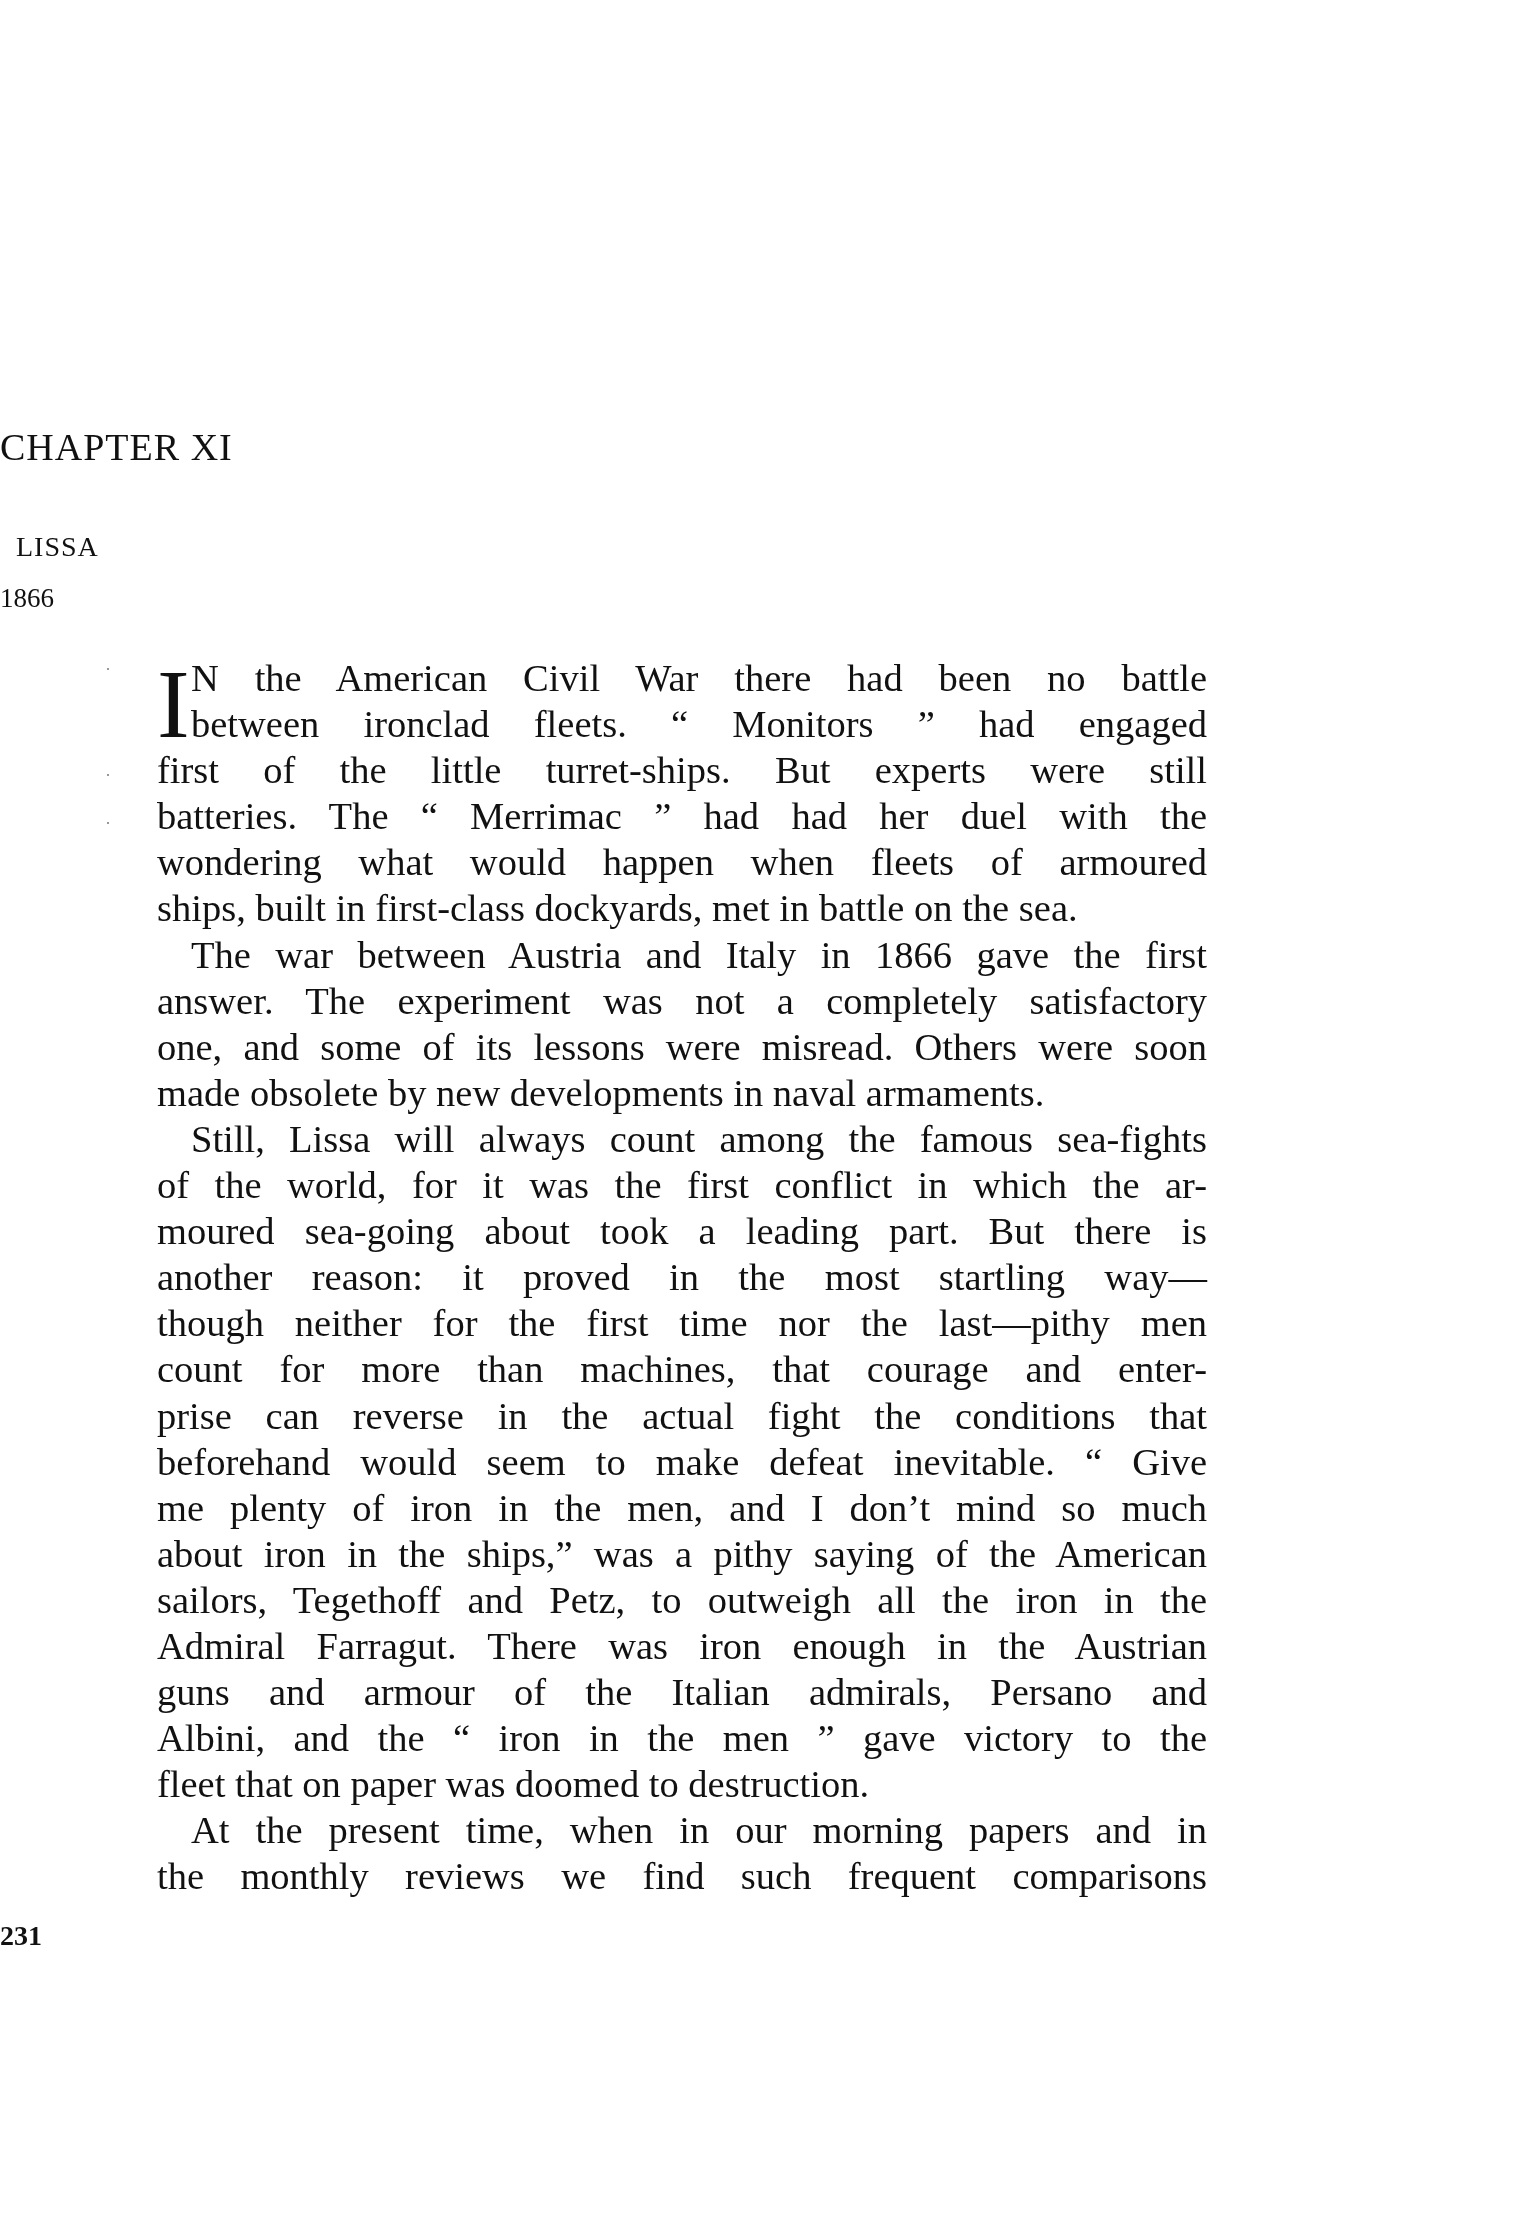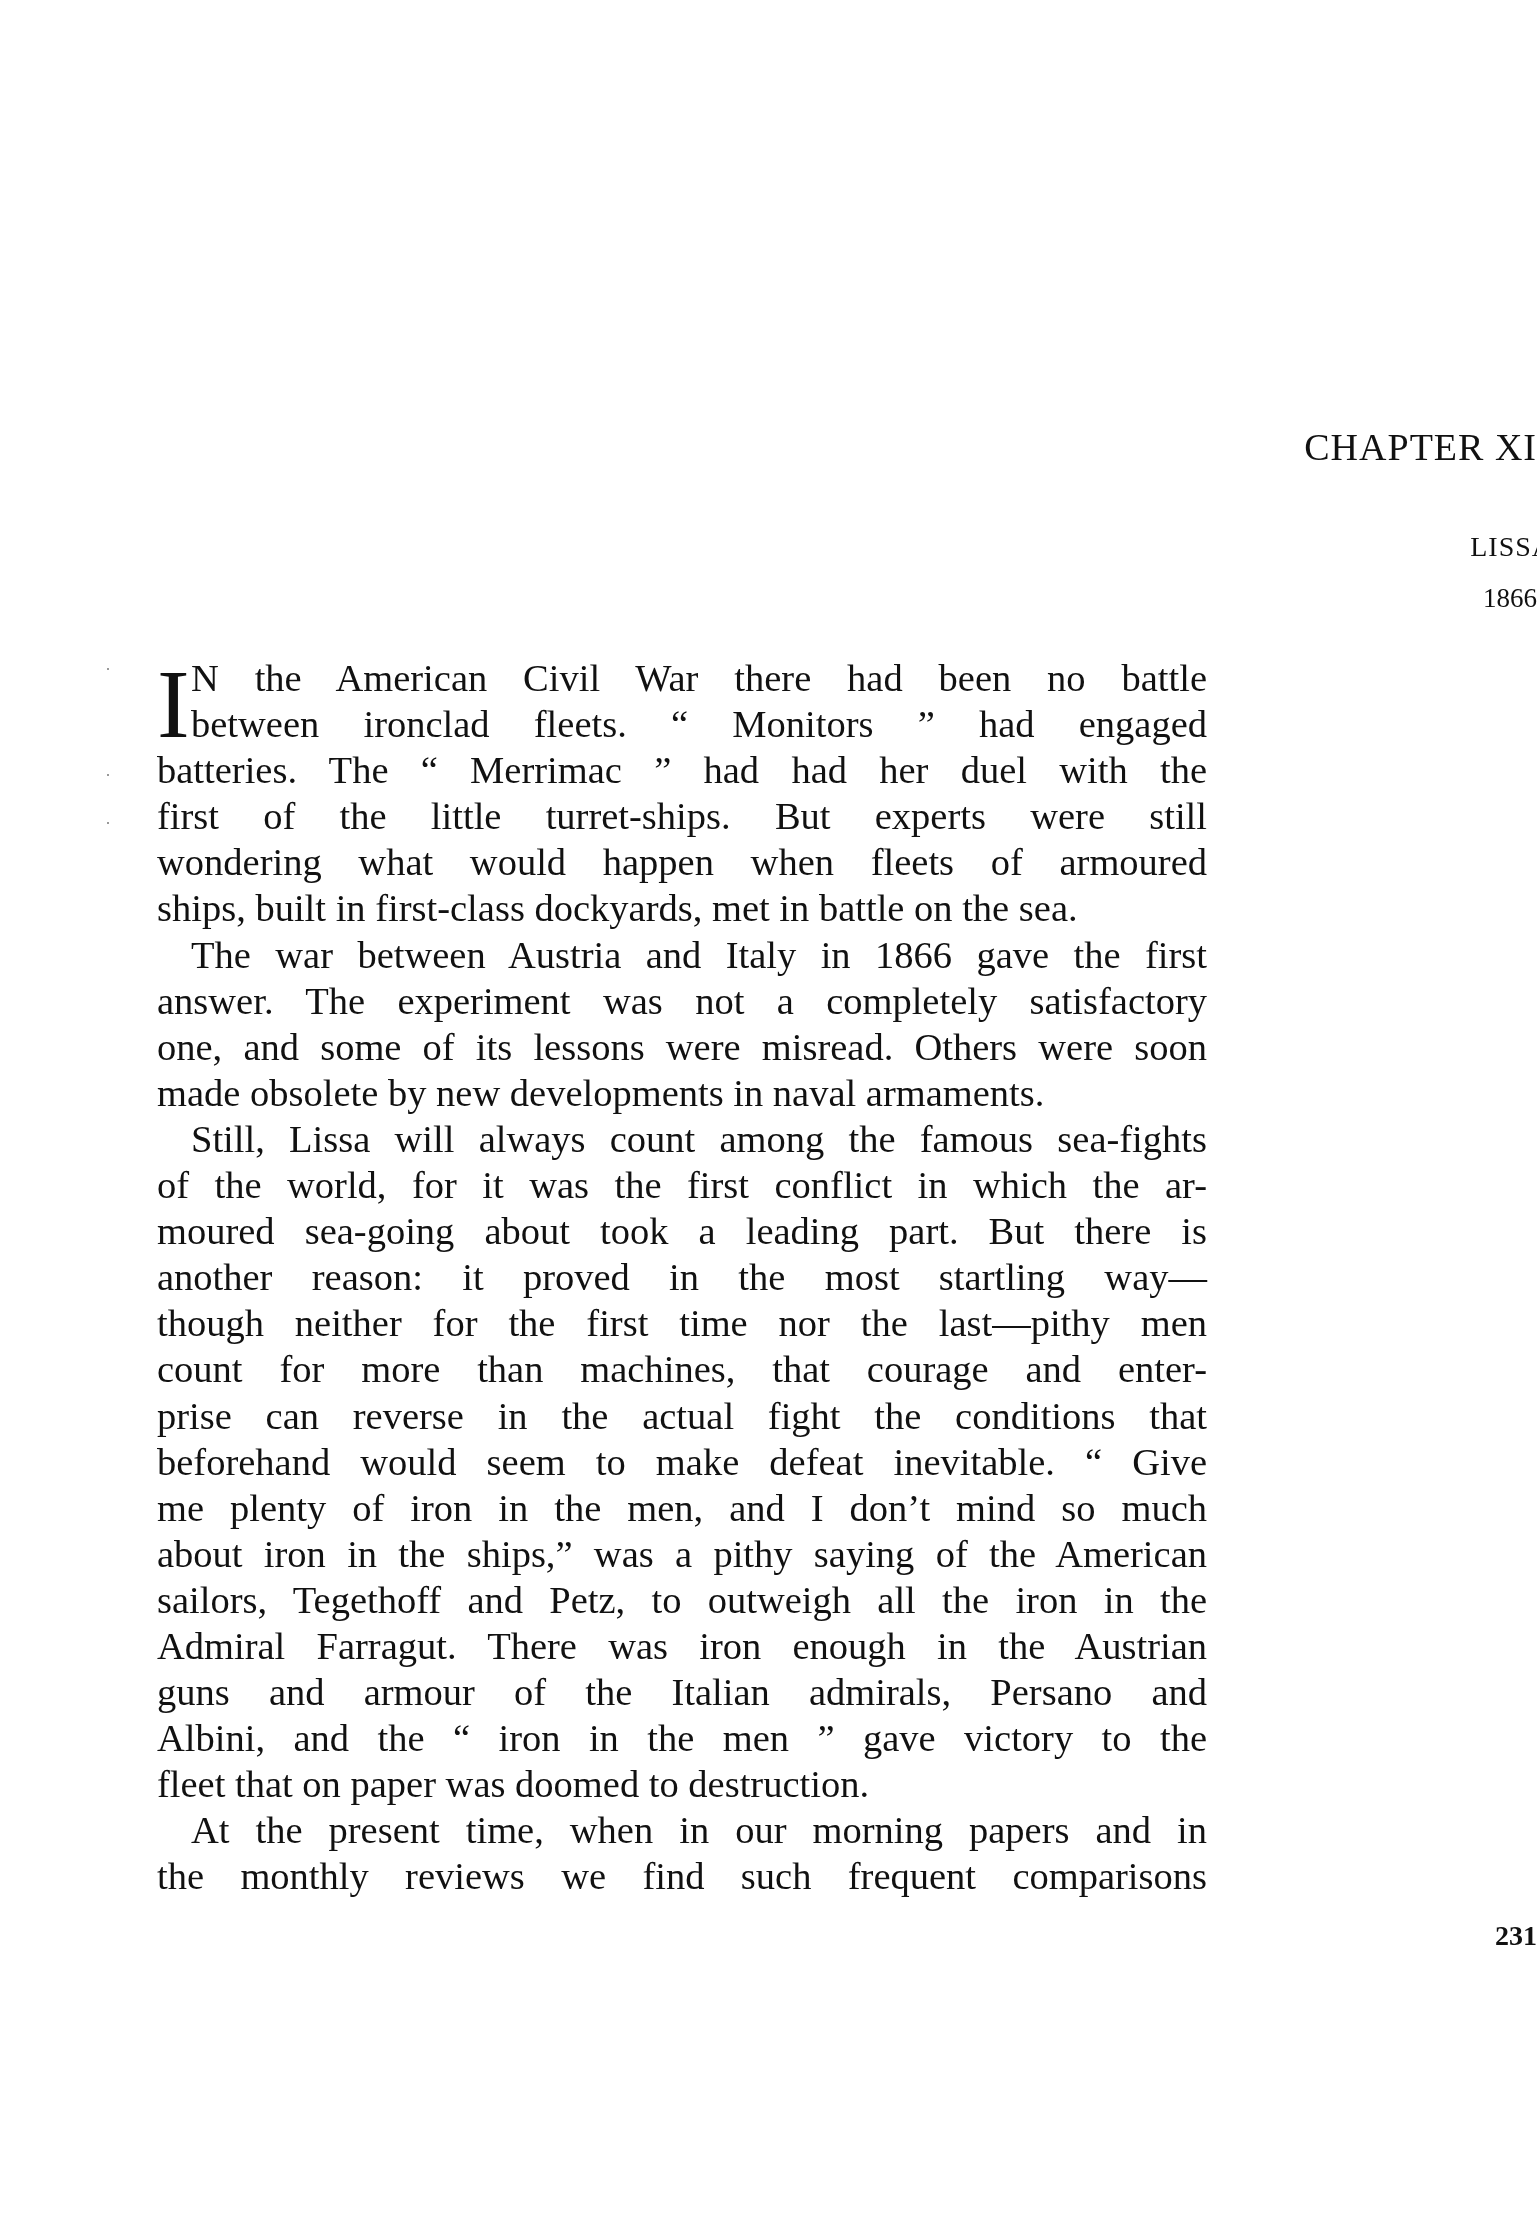--- a/index.html
+++ b/index.html
@@ -1,18 +1,18 @@
 <!DOCTYPE html>
 <html><head>
 <meta charset="utf-8">
 <style>
   html, body { margin:0; padding:0; background:#ffffff; }
   body { width:1537px; height:2240px; position:relative; overflow:hidden;
          font-family:"Liberation Serif","DejaVu Serif",serif; color:#111; }
-  .center { position:absolute; left:0; width:1537px; text-align:right; }
+  .center { position:absolute; left:0; width:1537px; text-align:left; }
   #chapter { top:425px; font-size:38px; letter-spacing:1px; }
   #title { top:531px; font-size:28px; letter-spacing:1px;margin-left:16px; }
   #year { top:583px; font-size:27px; font-weight:normal; }
   #body { position:absolute; left:157px; top:655px; width:1050px;
           font-size:38.5px; line-height:46.1px; }
   .line { display:block; height:46.1px; white-space:nowrap;
           text-align:justify; text-align-last:justify; }
   .line.last { text-align-last:left; }
   .line.indent { padding-left:34px; }
   .line.dropindent { padding-left:34px; }
@@ -24,22 +24,22 @@
 <body>
 
 <div class="center" id="chapter">CHAPTER XI</div>
 <div class="center" id="title">LISSA</div>
 <div class="center" id="year">1866</div>
 
 <div id="body">
   <span class="dropcap">I</span>
 <span class="line dropindent">N the American Civil War there had been no battle</span>
     <span class="line dropindent">between ironclad fleets. “ Monitors ” had engaged</span>
+    <span class="line">first of the little turret-ships. But experts were still</span>
     <span class="line">batteries. The “ Merrimac ” had had her duel with the</span>
-    <span class="line">first of the little turret-ships. But experts were still</span>
     <span class="line">wondering what would happen when fleets of armoured</span>
     <span class="line last">ships, built in first-class dockyards, met in battle on the sea.</span>
     <span class="line indent">The war between Austria and Italy in 1866 gave the first</span>
     <span class="line">answer. The experiment was not a completely satisfactory</span>
     <span class="line">one, and some of its lessons were misread. Others were soon</span>
     <span class="line last">made obsolete by new developments in naval armaments.</span>
     <span class="line indent">Still, Lissa will always count among the famous sea-fights</span>
     <span class="line">of the world, for it was the first conflict in which the ar-</span>
     <span class="line">moured sea-going about took a leading part. But there is</span>
     <span class="line">another reason: it proved in the most startling way—</span>

